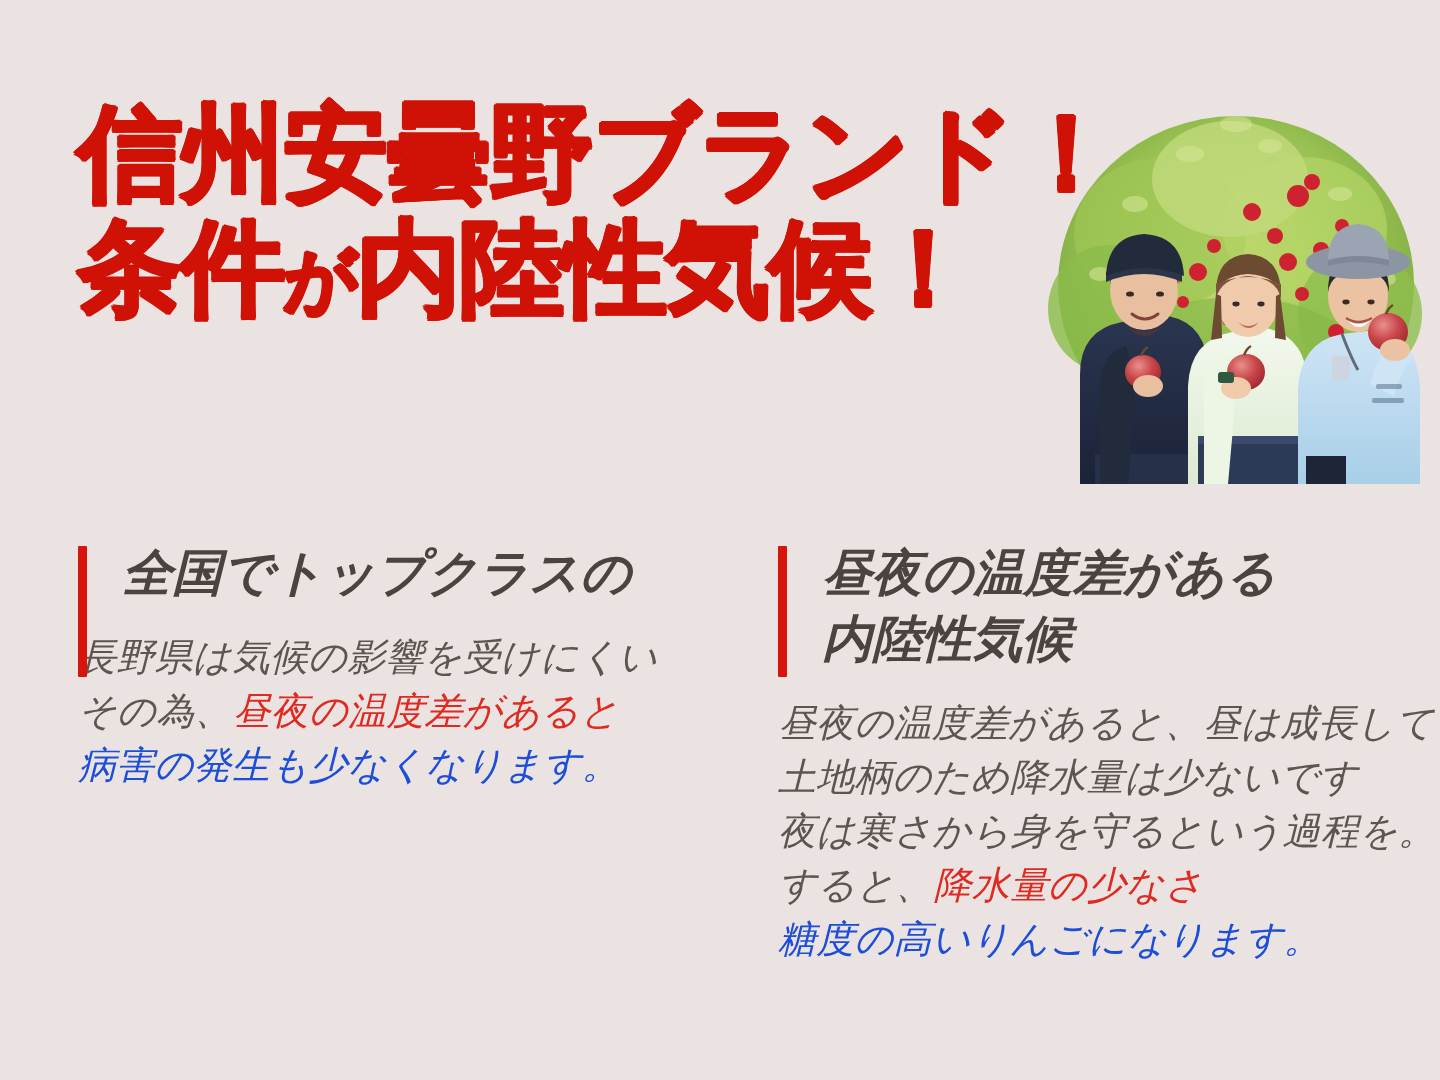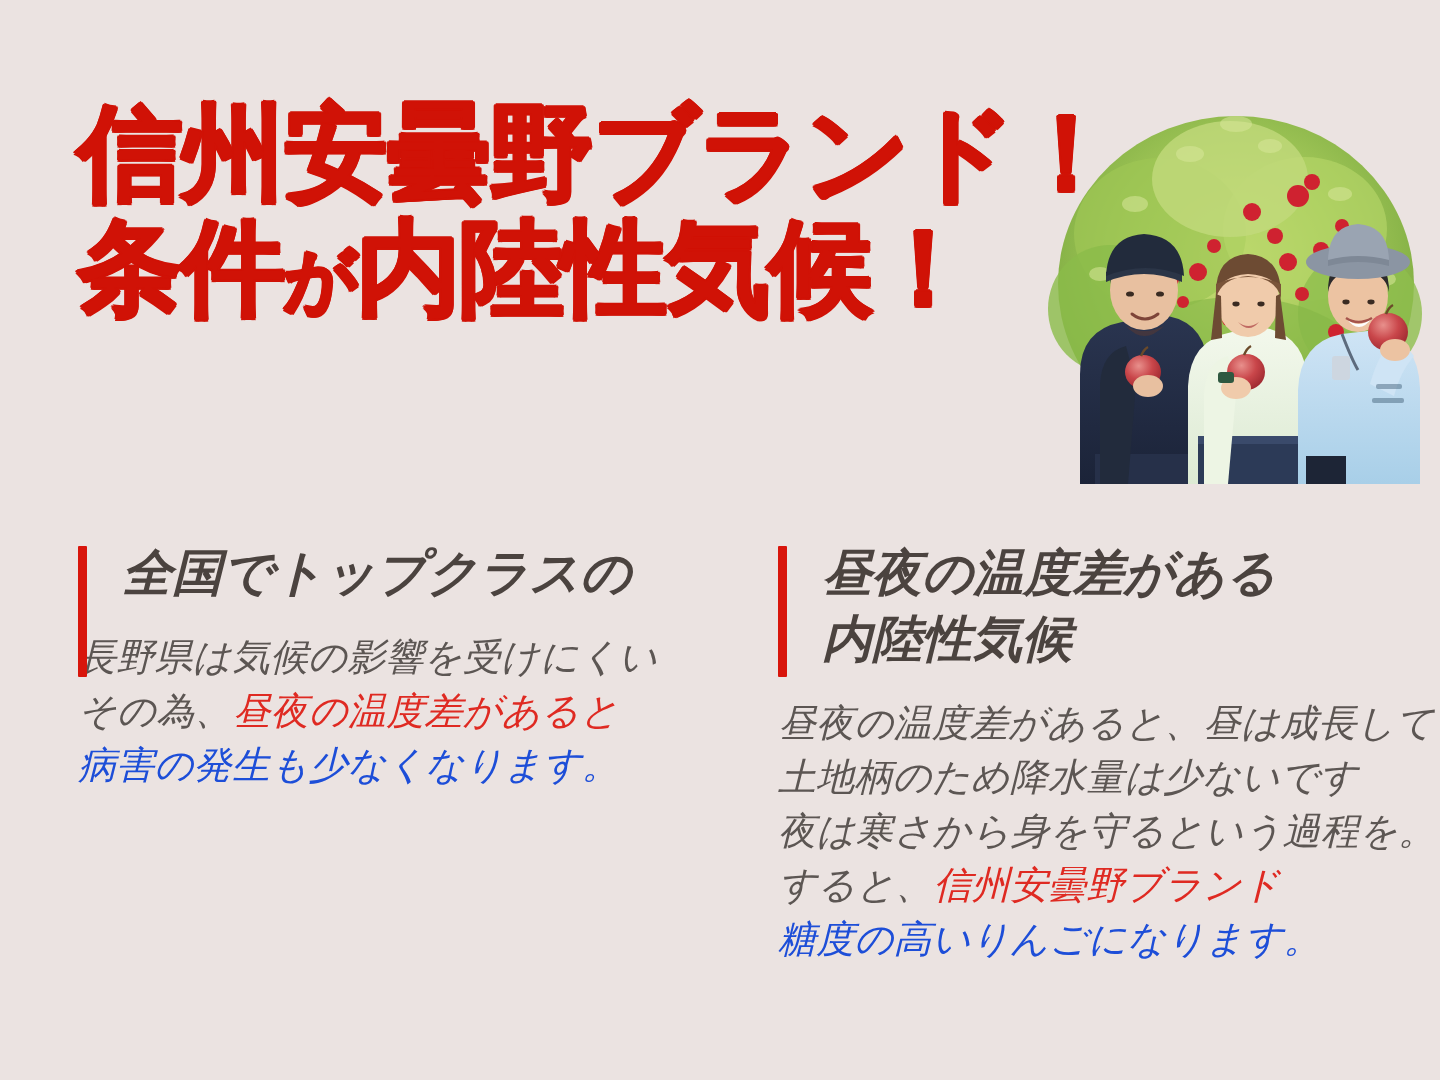--- a/index.html
+++ b/index.html
@@ -285,19 +285,19 @@
     <div class="col col-right">
       <div class="col-heading">
         <span class="accent-bar"></span>
         <div class="col-heading-line">昼夜の温度差がある</div>
         <div class="col-heading-line">内陸性気候</div>
       </div>
       <div class="col-body">
           <div class="body-line"><span>昼夜の温度差があると、昼は成長して</span></div>
           <div class="body-line"><span>土地柄のため降水量は少ないです</span></div>
           <div class="body-line"><span>夜は寒さから身を守るという過程を。</span></div>
-          <div class="body-line"><span>すると、</span><span class="hl">信州安曇野ブランド</span></div>
+          <div class="body-line"><span>すると、</span><span class="hl">降水量の少なさ</span></div>
           <div class="body-line allred"><span>糖度の高いりんごになります。</span></div>
         </div>
     </div>
 
   </div>
 </div>
 
 </body></html>

